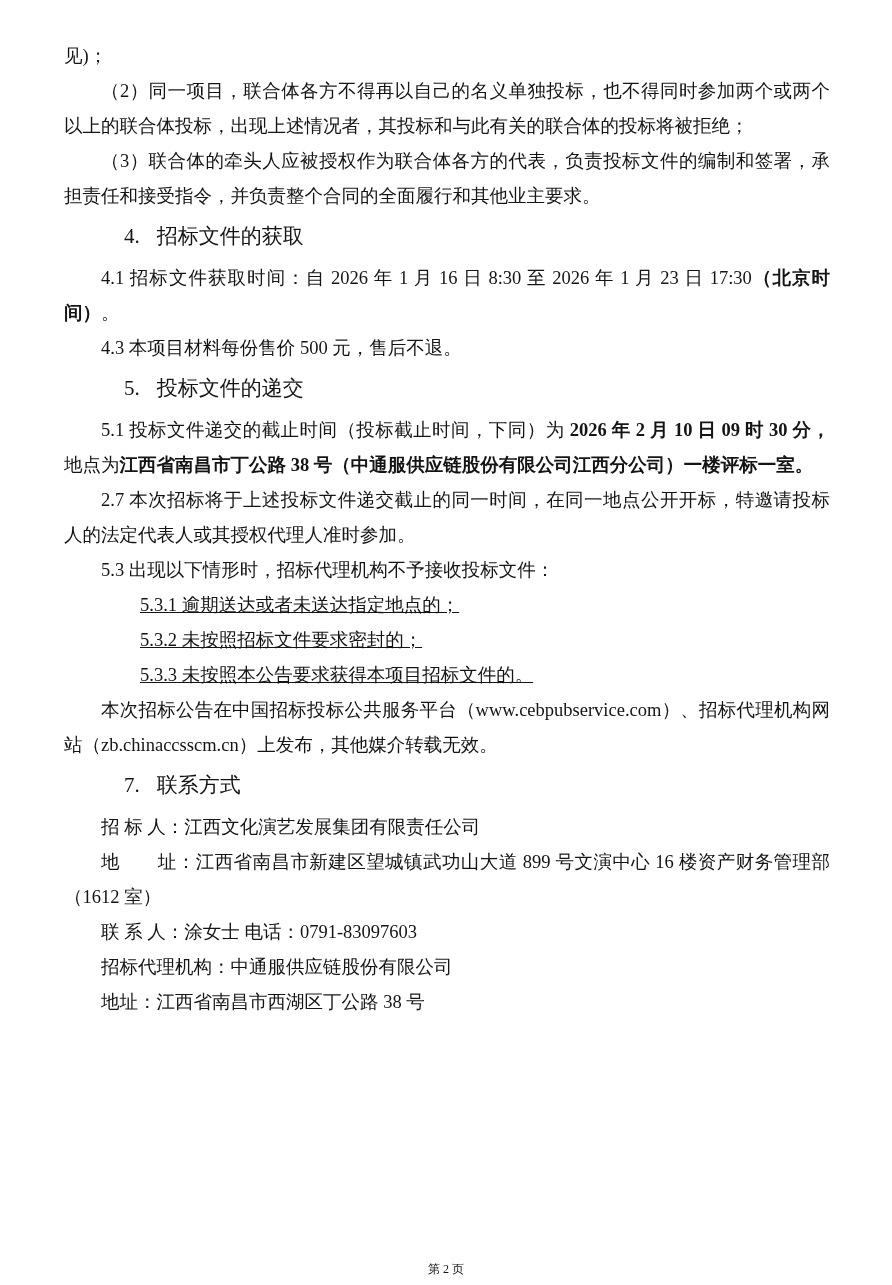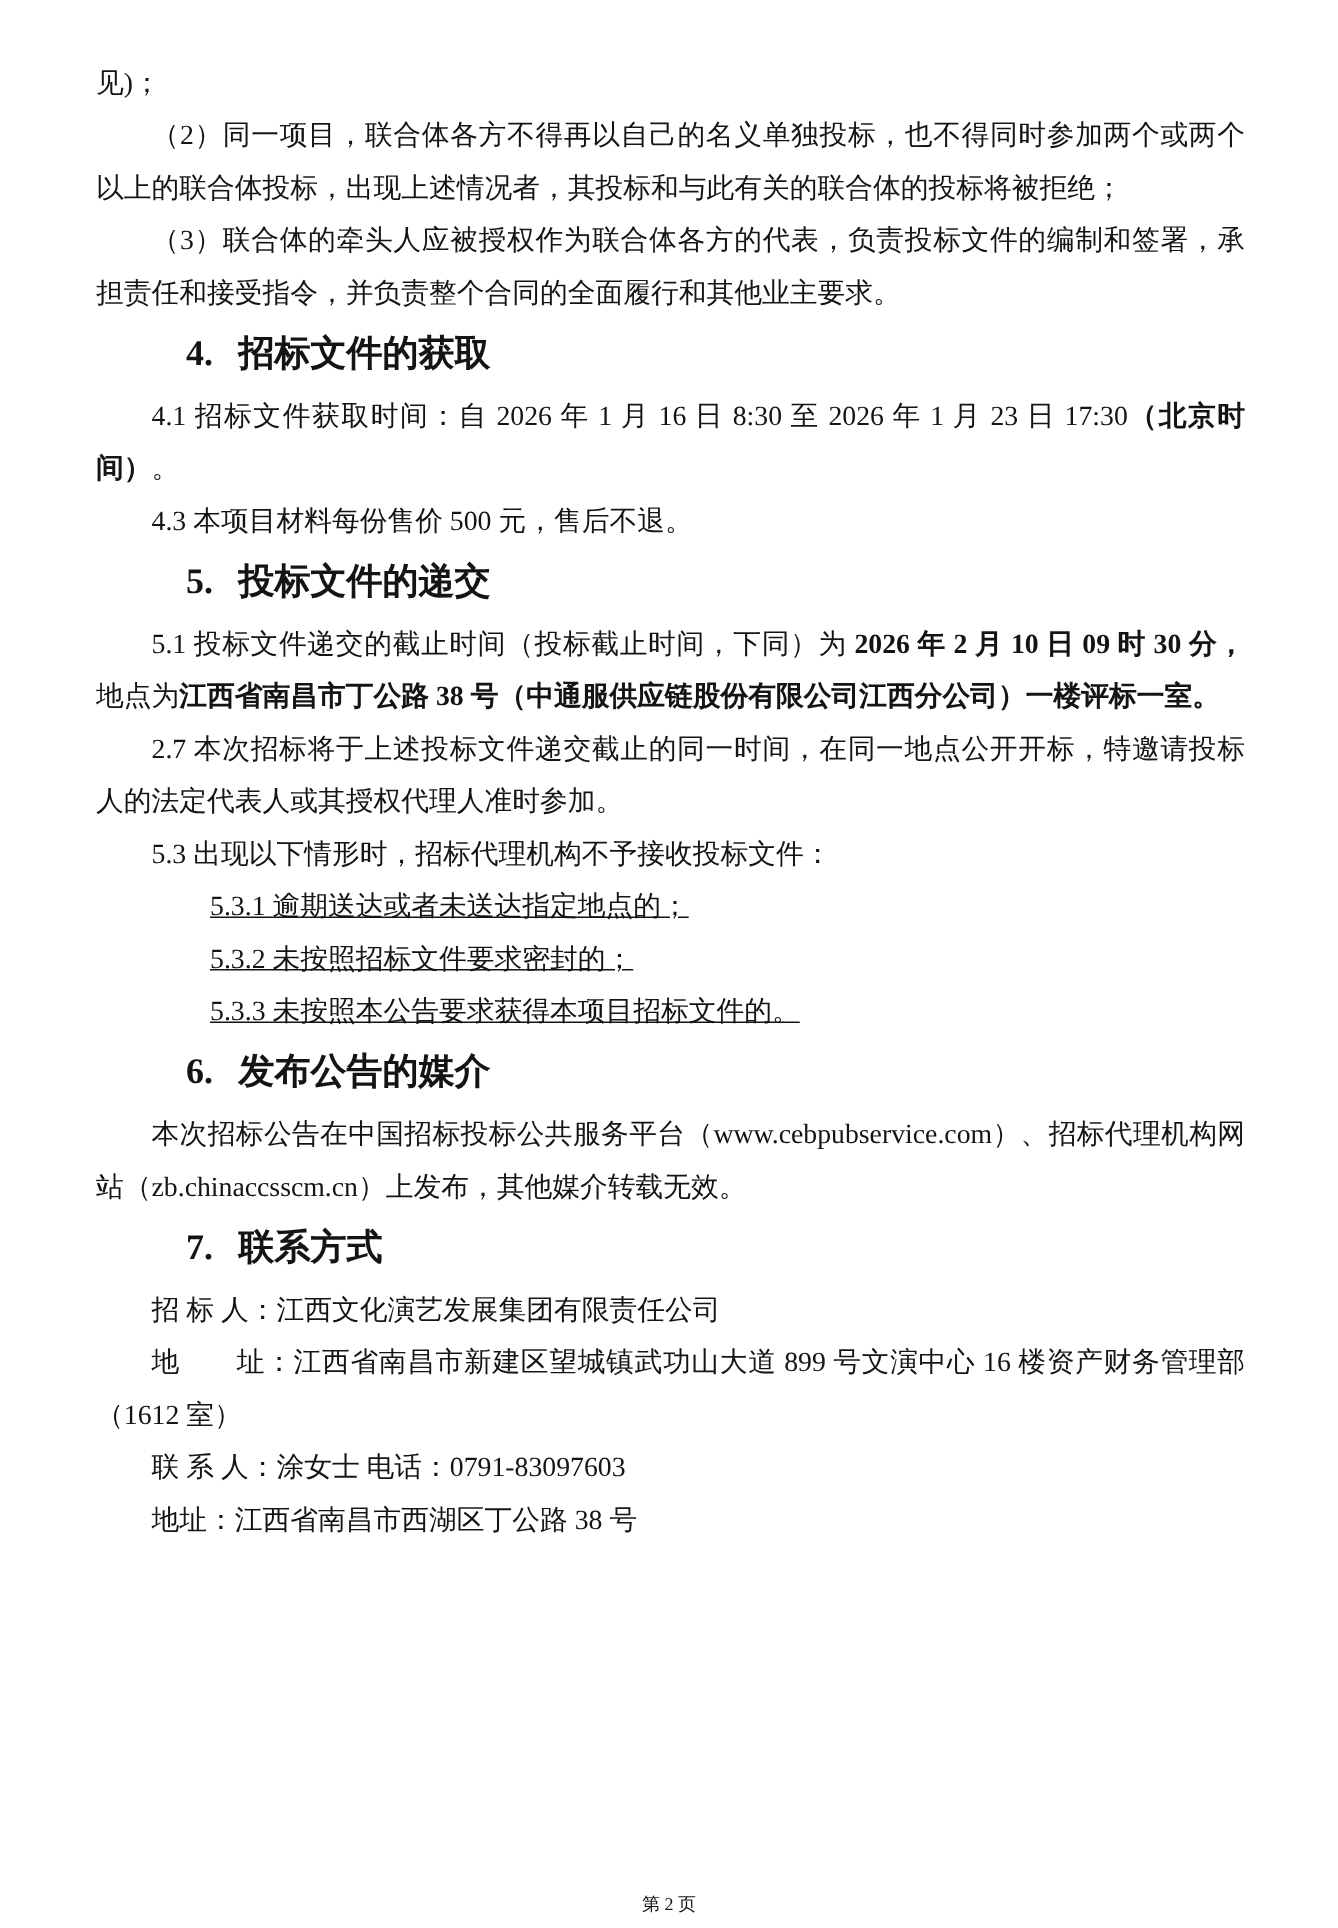--- a/index.html
+++ b/index.html
@@ -23,22 +23,22 @@
     font-size: 18.5px;
     line-height: 35px;
     text-align: justify;
     text-justify: inter-ideograph;
     word-break: break-word;
   }
   .indent-0 { text-indent: 0; }
   .indent-2 { text-indent: 37px; }
   .indent-4 { text-indent: 76px; text-decoration: underline; }
   .heading {
-    font-size: 24px;
-    font-weight: bold;
+    font-size: 21px;
+    font-weight: normal;
     line-height: 40px;
     margin: 2px 0 5px 60px;
     white-space: nowrap;
   }
   .h-num { display: inline-block; margin-right: 17px; }
   .run-b { font-weight: bold; }
   .run-u {
     text-underline-offset: 4px;
     text-decoration-thickness: 1.3px;
   }
@@ -61,22 +61,22 @@
       <div class="heading"><span class="h-num">4.</span><span class="h-title">招标文件的获取</span></div>
       <p class="para indent-2"><span class="">4.1 招标文件获取时间：自 </span><span class="run-u">2026</span><span class=""> 年 </span><span class="run-u">1</span><span class=""> 月 </span><span class="run-u">16</span><span class=""> 日 </span><span class="run-u">8:30</span><span class=""> 至 </span><span class="run-u">2026</span><span class=""> 年 </span><span class="run-u">1</span><span class=""> 月 </span><span class="run-u">23</span><span class=""> 日 </span><span class="run-u">17:30</span><span class="run-b run-u">（北京时间）</span><span class="">。</span></p>
       <p class="para indent-2"><span class="">4.3 本项目材料每份售价 500 元，售后不退。</span></p>
       <div class="heading"><span class="h-num">5.</span><span class="h-title">投标文件的递交</span></div>
       <p class="para indent-2"><span class="">5.1 投标文件递交的截止时间（投标截止时间，下同）为 </span><span class="run-b run-u">2026</span><span class="run-b "> 年 </span><span class="run-b run-u">2</span><span class="run-b "> 月 </span><span class="run-b run-u">10</span><span class="run-b "> 日 </span><span class="run-b run-u">09</span><span class="run-b "> 时 </span><span class="run-b run-u">30</span><span class="run-b "> 分</span><span class="run-b ">，</span><span class="">地点为</span><span class="run-b run-u">江西省南昌市丁公路 38 号（中通服供应链股份有限公司江西分公司）一楼评标一室</span><span class="run-b ">。</span></p>
       <p class="para indent-2"><span class="">2.7 本次招标将于上述投标文件递交截止的同一时间，在同一地点公开开标，特邀请投标人的法定代表人或其授权代理人准时参加。</span></p>
       <p class="para indent-2"><span class="">5.3 出现以下情形时，招标代理机构不予接收投标文件：</span></p>
       <p class="para indent-4"><span class="">5.3.1 逾期送达或者未送达指定地点的；</span></p>
       <p class="para indent-4"><span class="">5.3.2 未按照招标文件要求密封的；</span></p>
       <p class="para indent-4"><span class="">5.3.3 未按照本公告要求获得本项目招标文件的。</span></p>
-      <div class="heading"><span class="h-num">6.</span><span class="h-title">发布公告的媒介</span></div>
       <p class="para indent-2"><span class="">本次招标公告在中国招标投标公共服务平台（www.cebpubservice.com）、招标代理机构网站（zb.chinaccsscm.cn）上发布，其他媒介转载无效。</span></p>
       <div class="heading"><span class="h-num">7.</span><span class="h-title">联系方式</span></div>
       <p class="para indent-2"><span class="">招 标 人：江西文化演艺发展集团有限责任公司</span></p>
       <p class="para indent-2"><span class="">地　　址：江西省南昌市新建区望城镇武功山大道 899 号文演中心 16 楼资产财务管理部（1612 室）</span></p>
       <p class="para indent-2"><span class="">联 系 人：涂女士 电话：0791-83097603</span></p>
+      <p class="para indent-2"><span class="">招标代理机构：中通服供应链股份有限公司</span></p>
       <p class="para indent-2"><span class="">地址：江西省南昌市西湖区丁公路 38 号</span></p>
     </div>
   <div class="footer">第 2 页</div>
 </div>
 
 </body></html>

